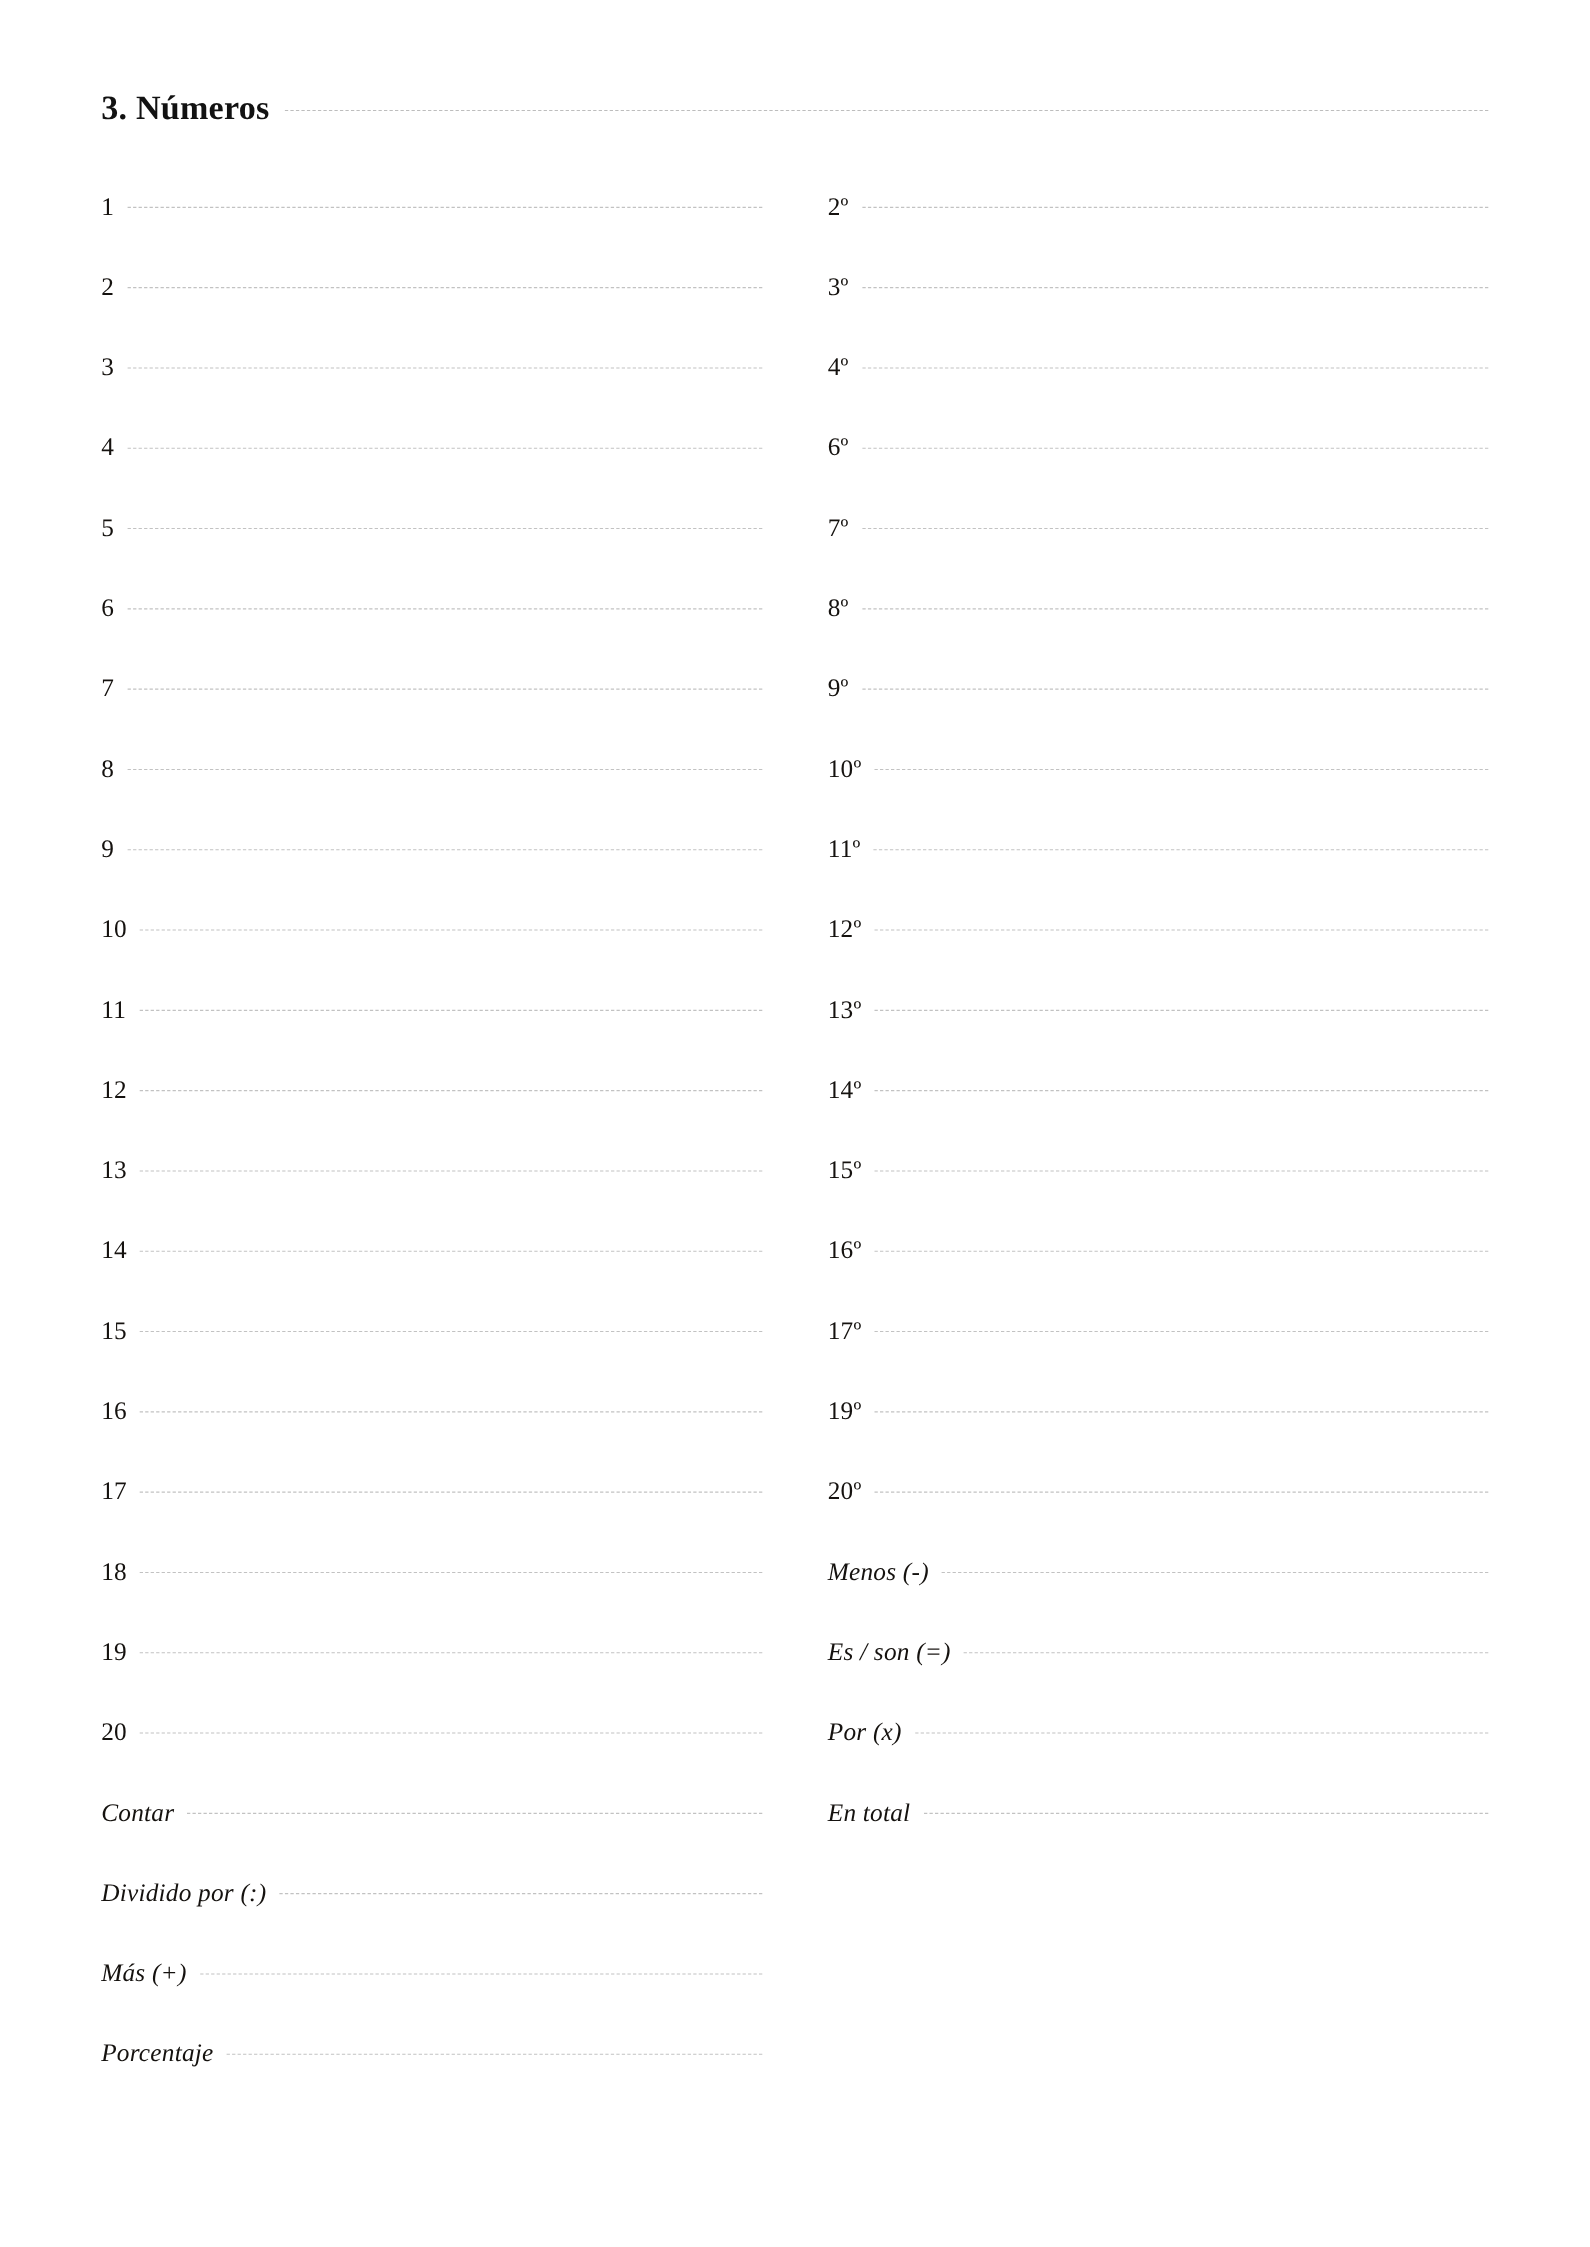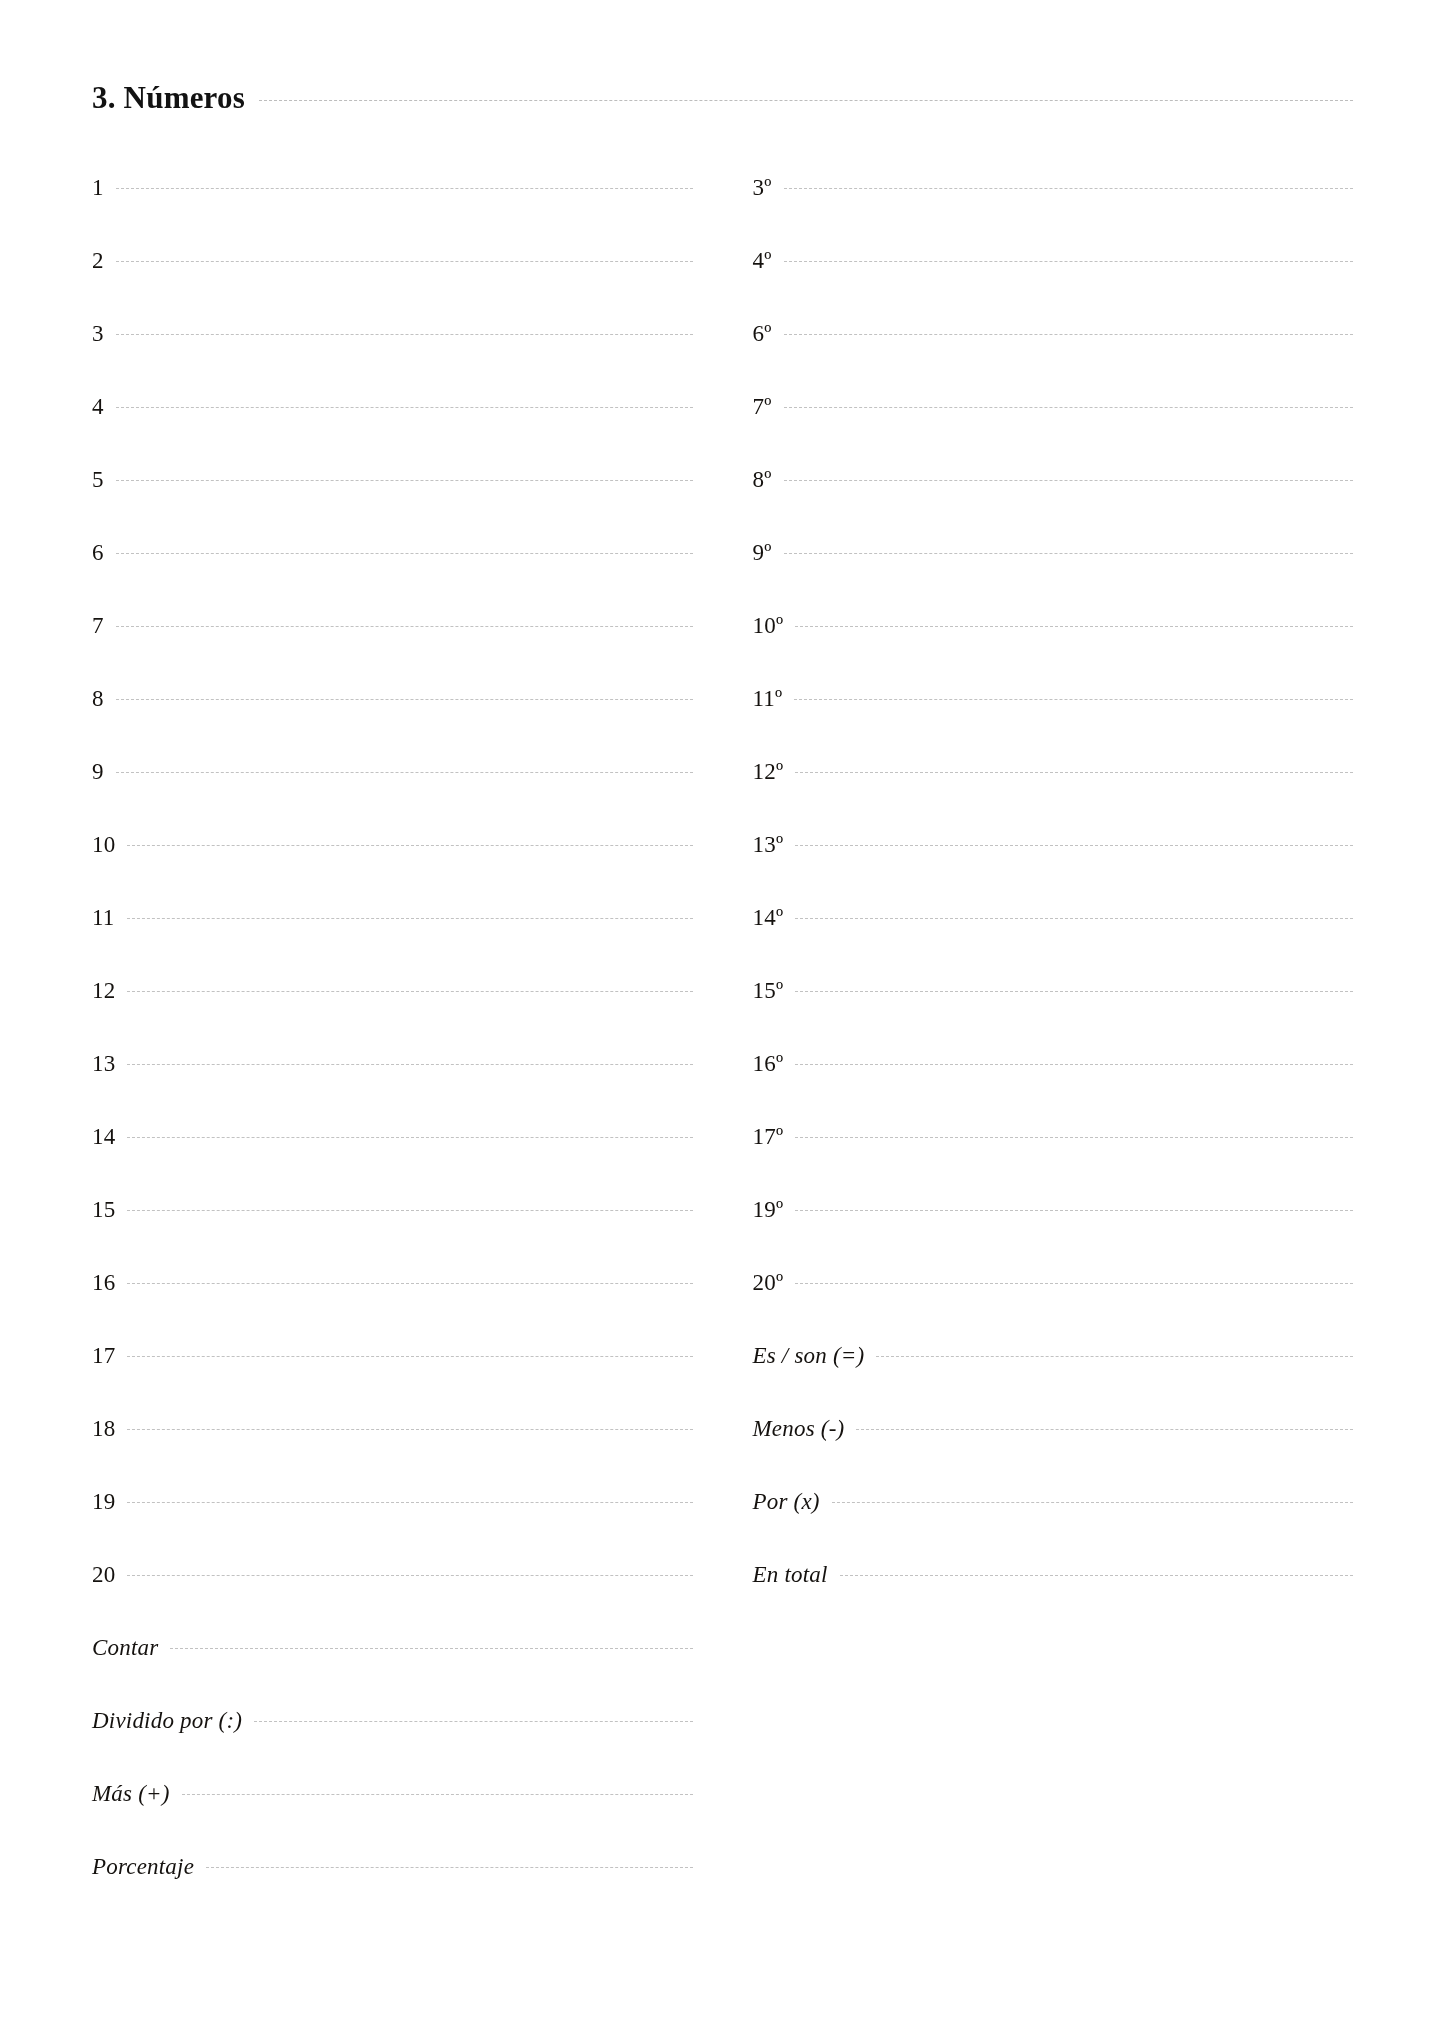--- a/index.html
+++ b/index.html
@@ -187,20 +187,24 @@
           <span class="rule"></span>
         </div>
       <div class="entry word">
           <span class="label">Porcentaje</span>
           <span class="rule"></span>
         </div>
     </div>
 
     <div class="col">
       <div class="entry">
+          <span class="label">2º</span>
+          <span class="rule"></span>
+        </div>
+      <div class="entry">
           <span class="label">3º</span>
           <span class="rule"></span>
         </div>
       <div class="entry">
           <span class="label">4º</span>
           <span class="rule"></span>
         </div>
       <div class="entry">
           <span class="label">6º</span>
           <span class="rule"></span>
@@ -251,25 +255,25 @@
         </div>
       <div class="entry">
           <span class="label">19º</span>
           <span class="rule"></span>
         </div>
       <div class="entry">
           <span class="label">20º</span>
           <span class="rule"></span>
         </div>
       <div class="entry word">
+          <span class="label">Menos (-)</span>
+          <span class="rule"></span>
+        </div>
+      <div class="entry word">
           <span class="label">Es / son (=)</span>
-          <span class="rule"></span>
-        </div>
-      <div class="entry word">
-          <span class="label">Menos (-)</span>
           <span class="rule"></span>
         </div>
       <div class="entry word">
           <span class="label">Por (x)</span>
           <span class="rule"></span>
         </div>
       <div class="entry word">
           <span class="label">En total</span>
           <span class="rule"></span>
         </div>

